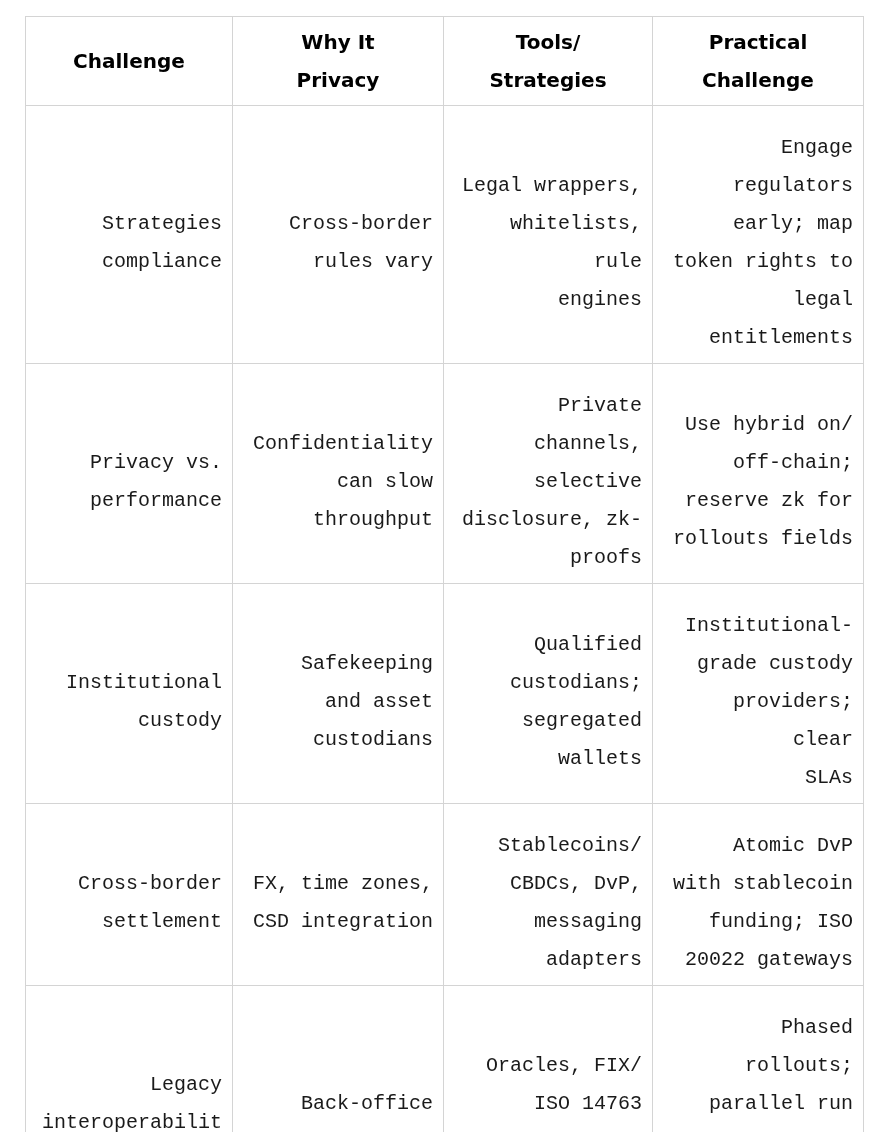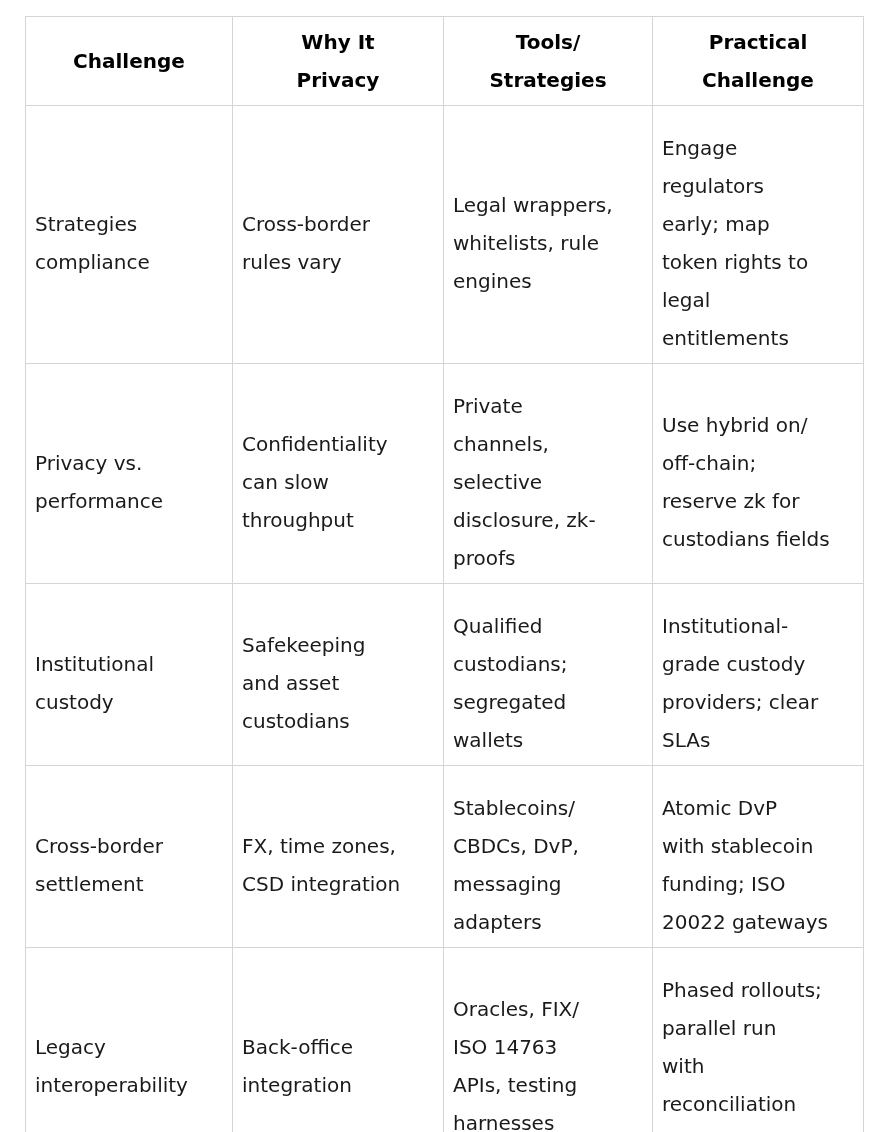--- a/index.html
+++ b/index.html
@@ -39,23 +39,24 @@
     overflow-wrap: break-word;
   }
   table.challenges th {
     font-weight: bold;
     color: #000000;
     text-align: center;
     padding: 6px 8px;
     height: 76px;
   }
   table.challenges td {
-    text-align: left;
+    text-align: right;
     color: #1a1a1a;
     padding: 23px 10px 6px 9px;
+    font-family: Liberation Mono, monospace;
   }
 </style>
 </head>
 <body>
 
 <div class="table-wrap">
   <table class="challenges">
     <colgroup>
       <col class="c1">
         <col class="c2">
@@ -96,21 +97,21 @@
 can slow
 throughput</td>
         <td>Private
 channels,
 selective
 disclosure, zk-
 proofs</td>
         <td>Use hybrid on/
 off-chain;
 reserve zk for
-custodians fields</td>
+rollouts fields</td>
       </tr>
       <tr>
         <td>Institutional
 custody</td>
         <td>Safekeeping
 and asset
 custodians</td>
         <td>Qualified
 custodians;
 segregated

